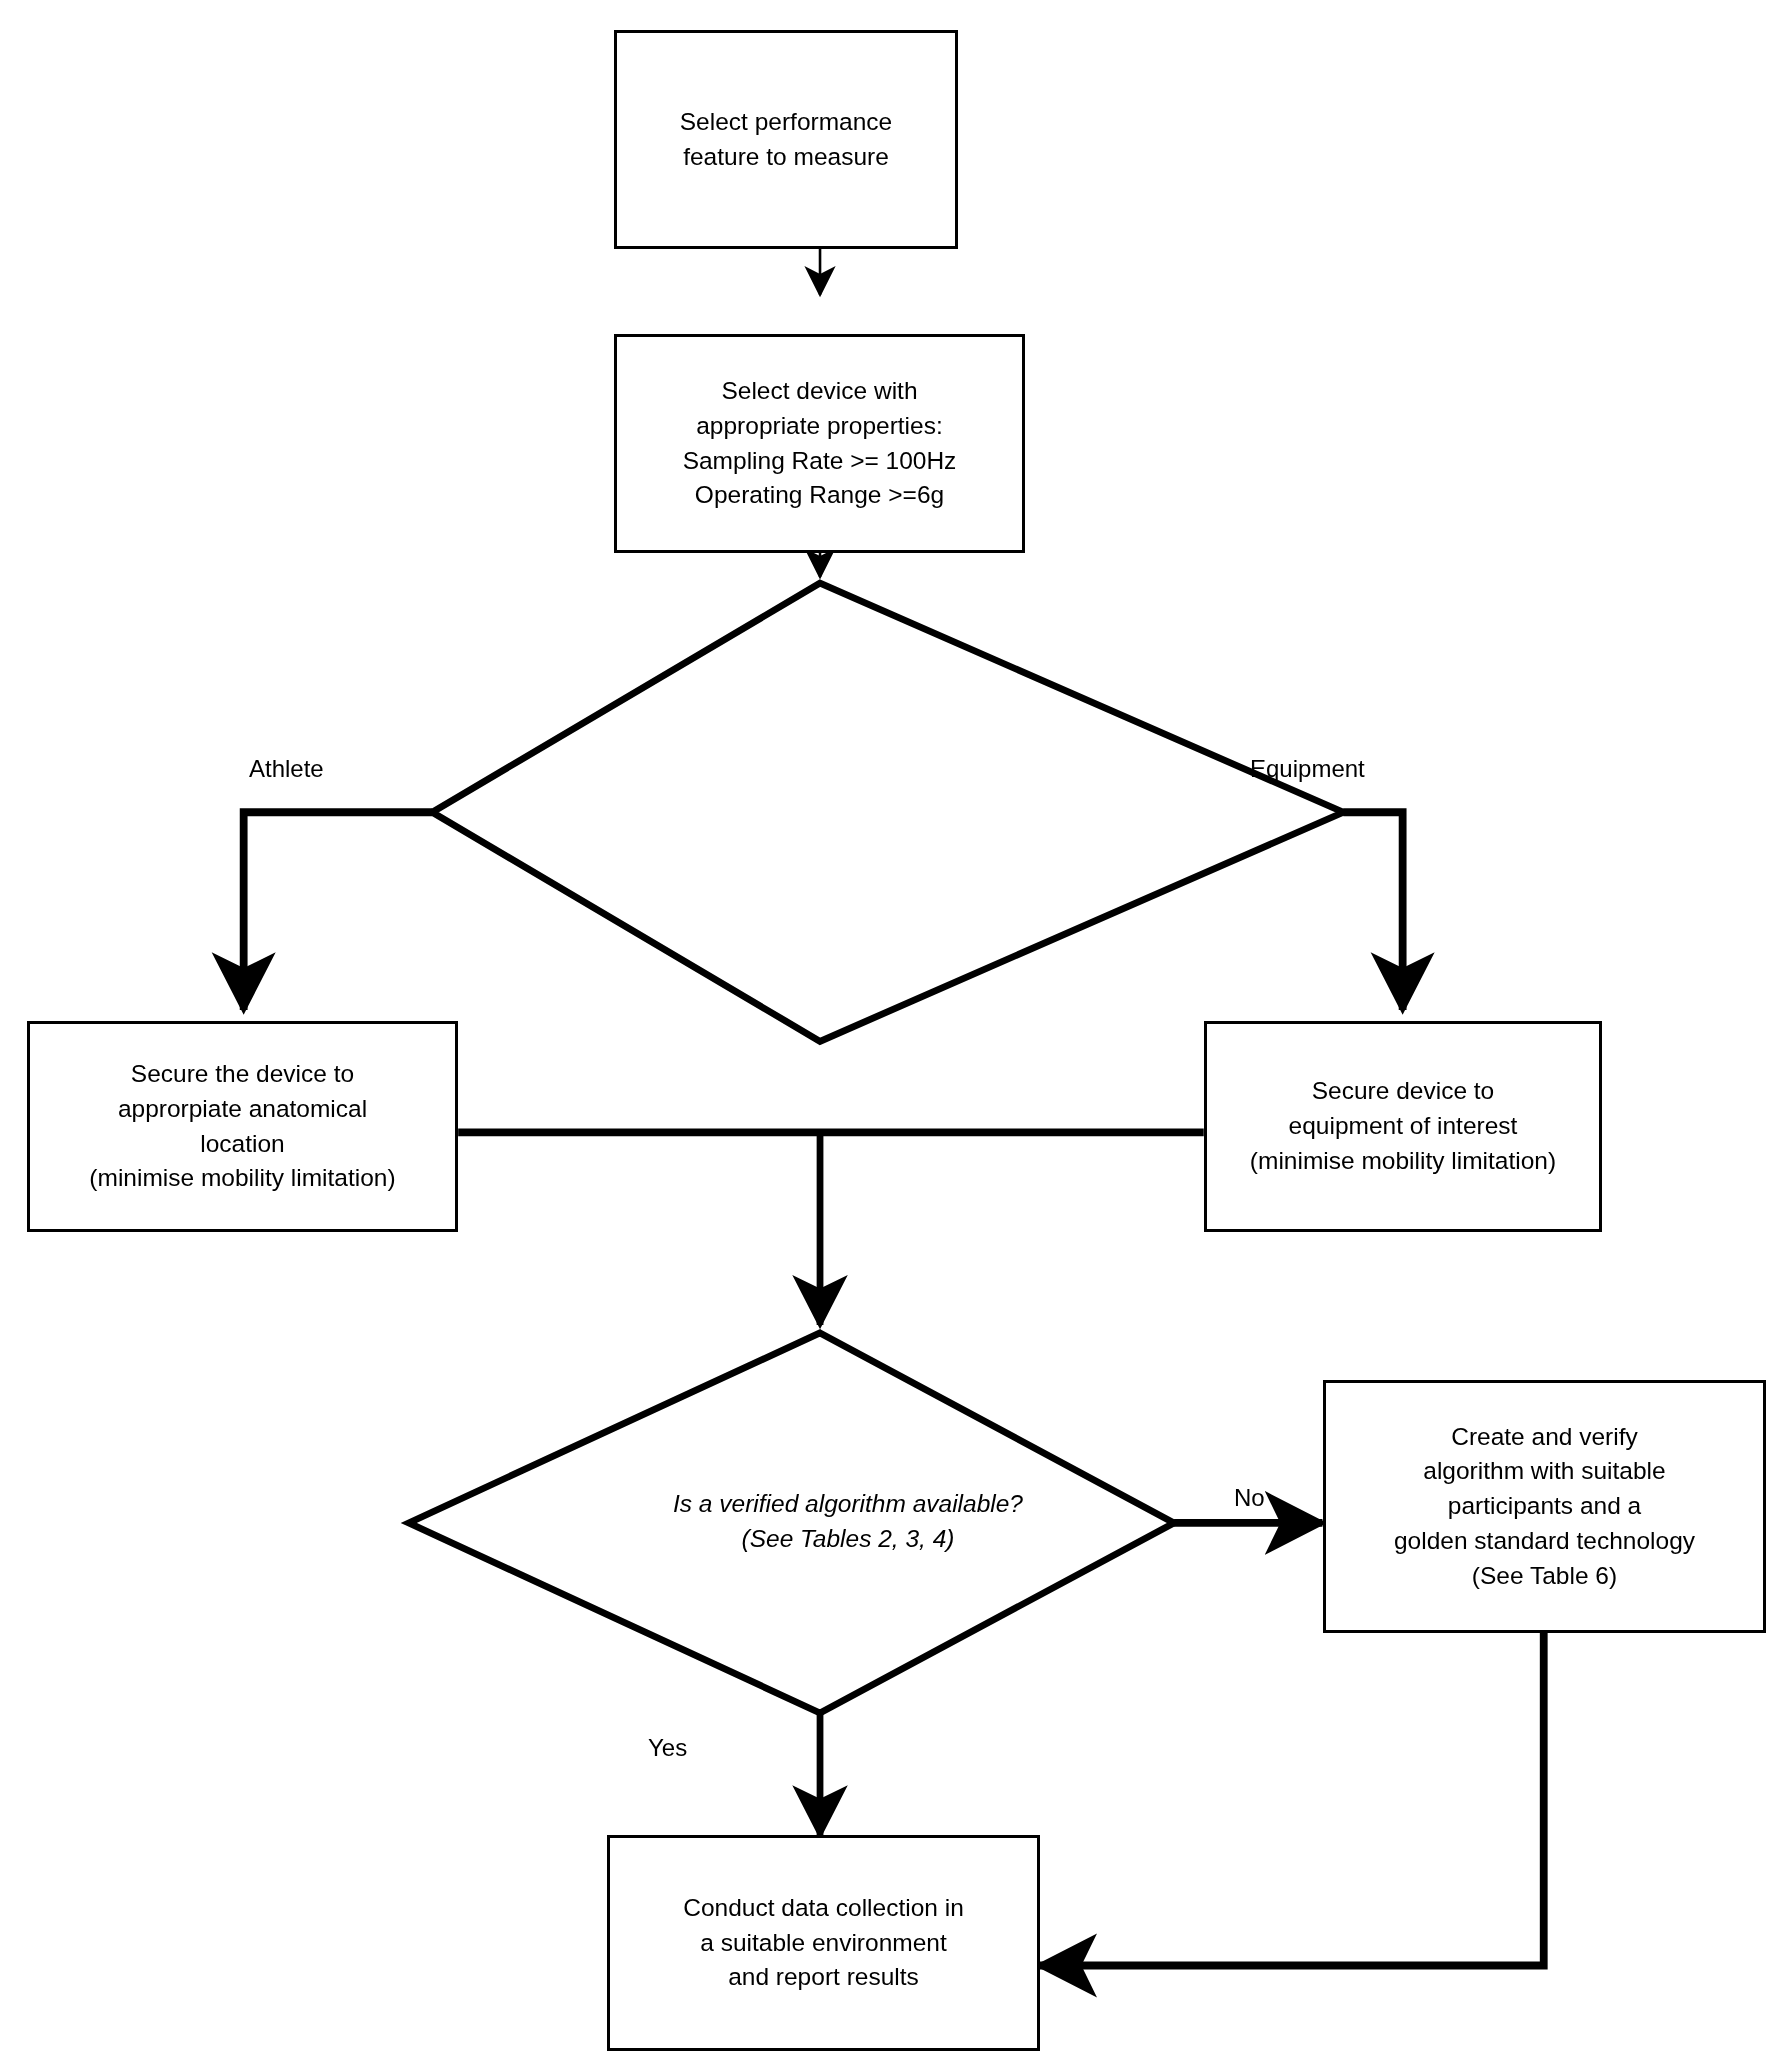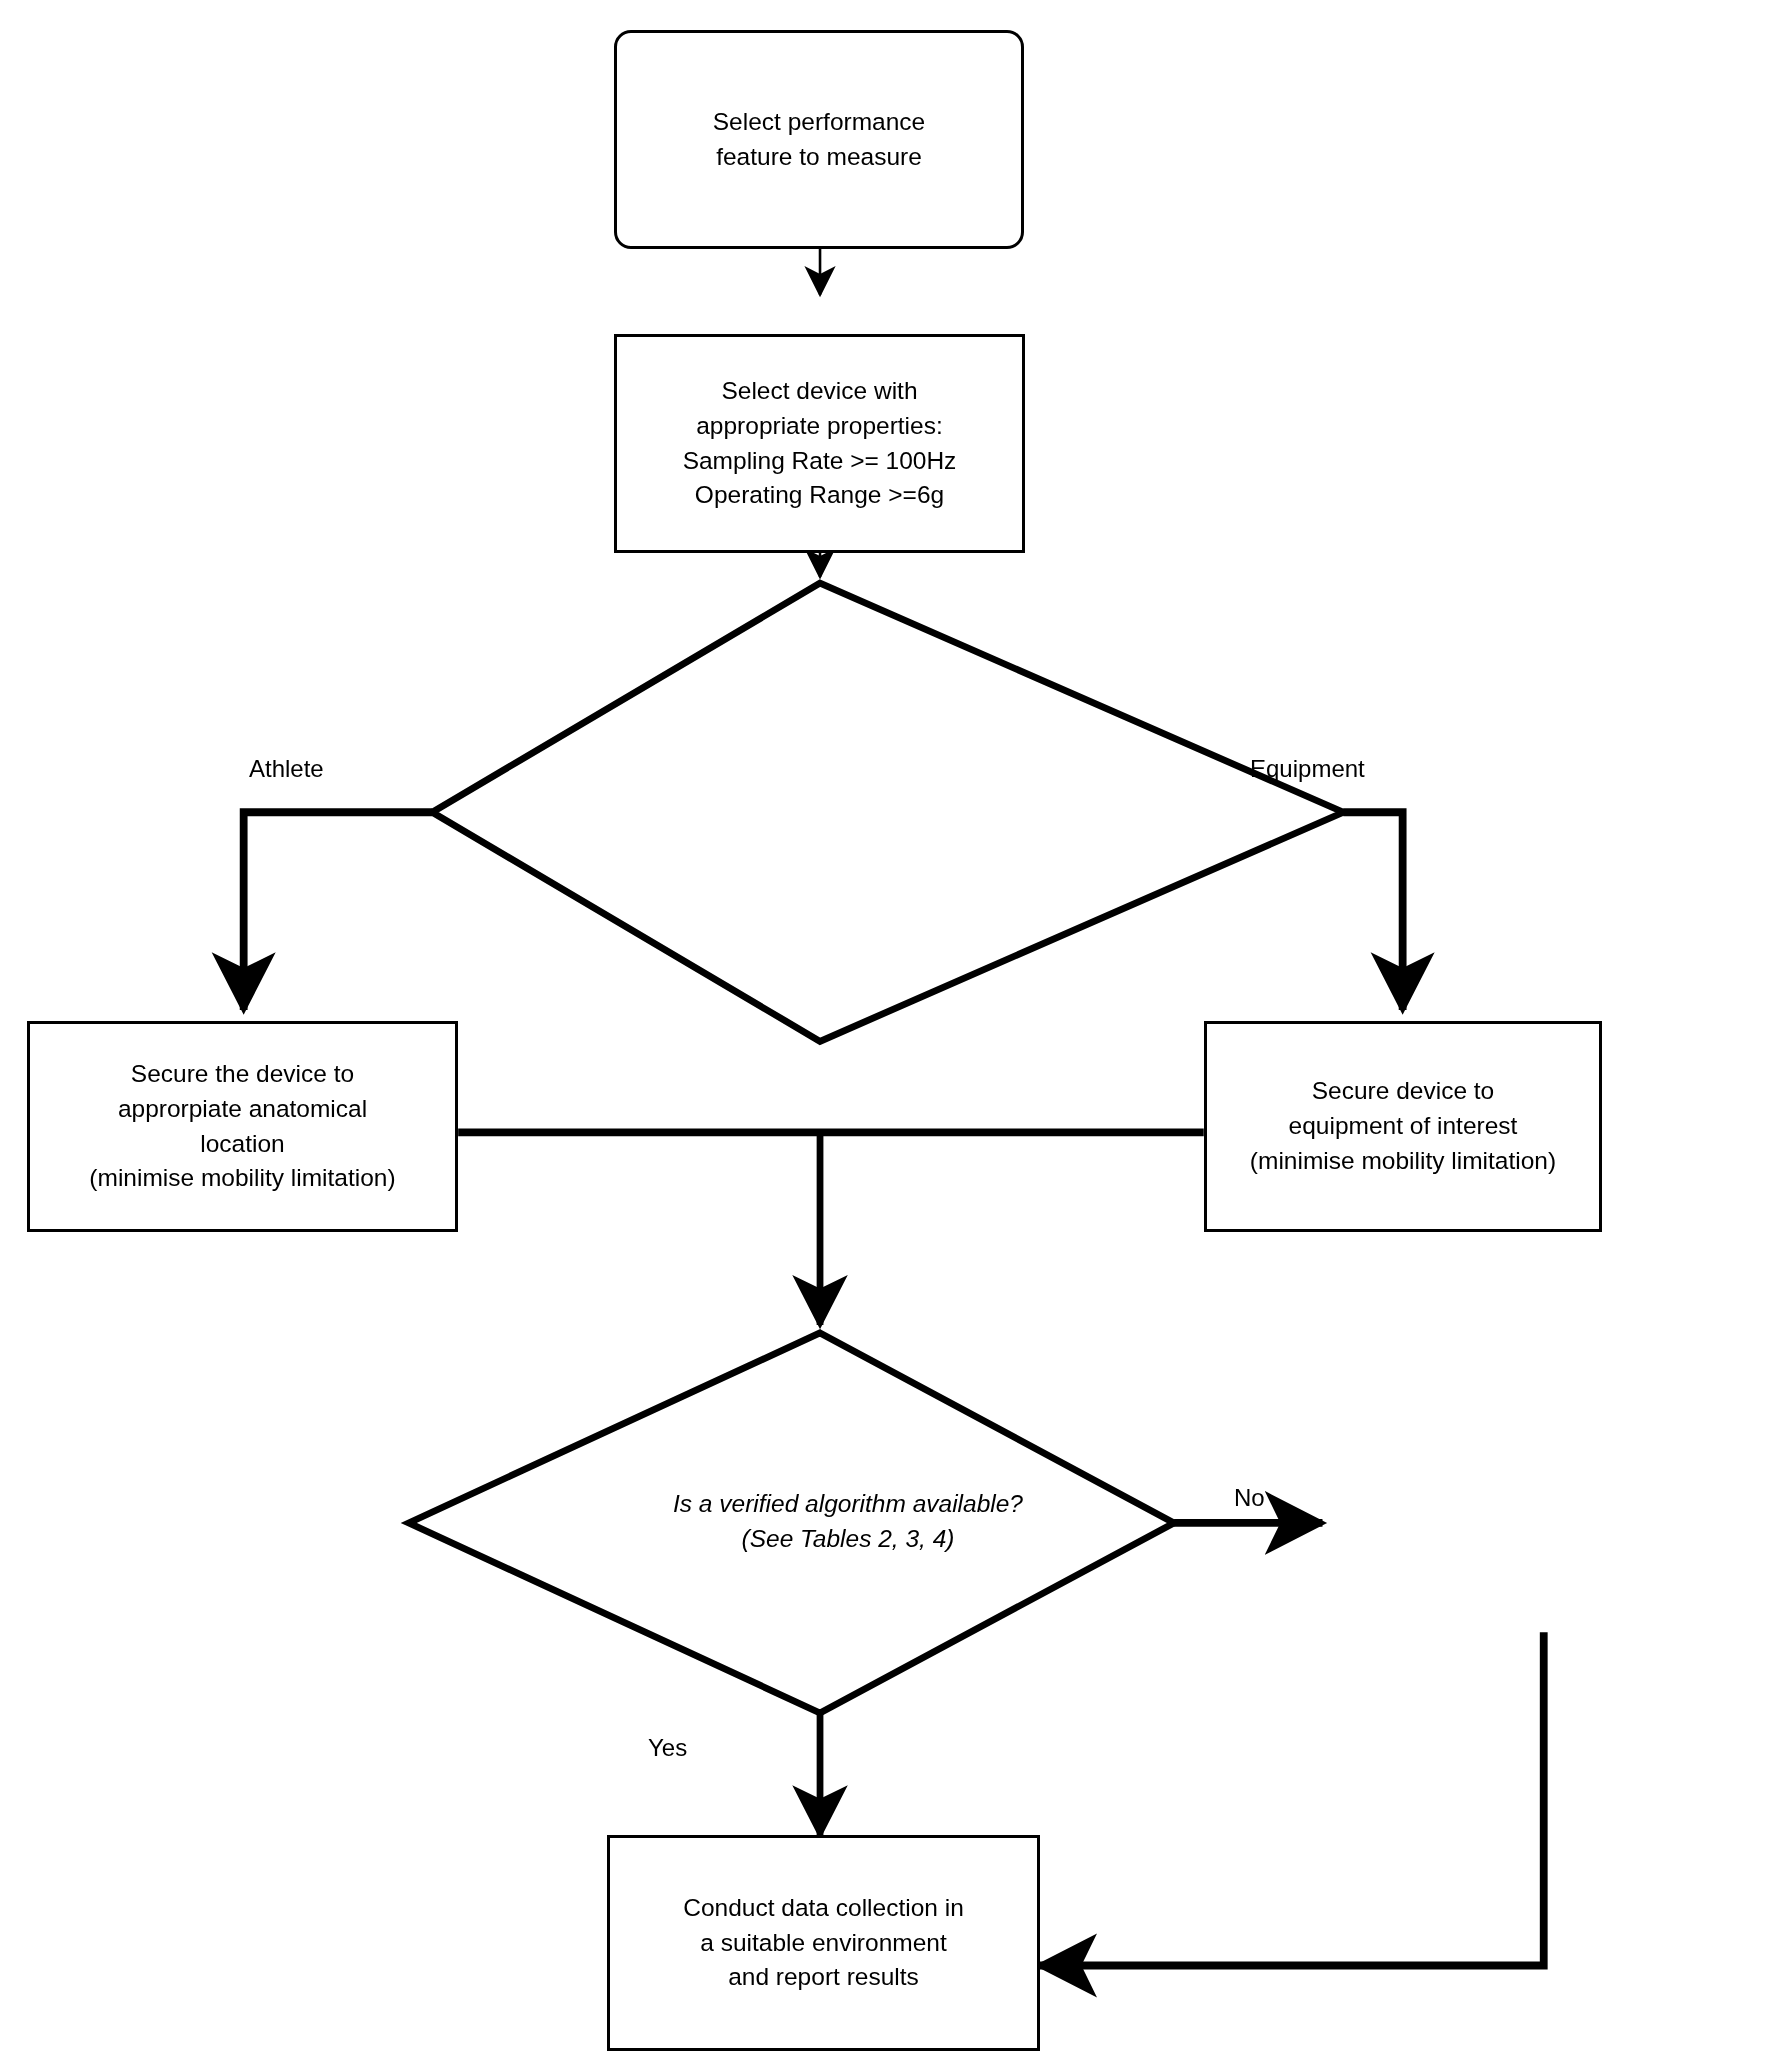--- a/index.html
+++ b/index.html
@@ -43,21 +43,21 @@
 
     <polygon points="1575,2560 2255,2925 1575,3290 785,2925" fill="#fff" stroke="#000" stroke-width="13"></polygon>
 
     <line x1="2255" y1="2925" x2="2540" y2="2925" stroke="#000" stroke-width="15" marker-end="url(#ahThick)"></line>
 
     <line x1="1575" y1="3290" x2="1575" y2="3525" stroke="#000" stroke-width="13" marker-end="url(#ahThick)"></line>
 
     <path d="M 2965,3135 L 2965,3775 L 1996,3775" fill="none" stroke="#000" stroke-width="15" marker-end="url(#ahThick)"></path>
   </svg>
 
-  <div class="node box" style="left:614px;top:30px;width:410px;height:219px;border-radius:17px;">
+  <div class="node box" style="left:614px;top:30px;width:344px;height:219px;">
     <span class="txt">Select performance
 feature to measure</span>
   </div>
 
   <div class="node box" style="left:614px;top:302px;width:411px;height:219px;margin-top:32px;">
     <span class="txt">Select device with
 appropriate properties:
 Sampling Rate &gt;= 100Hz
 Operating Range &gt;=6g</span>
   </div>
@@ -72,20 +72,27 @@
 
   <div class="node box" style="left:1204px;top:1021px;width:398px;height:211px;">
     <span class="txt">Secure device to
 equipment of interest
 (minimise mobility limitation)</span>
   </div>
 
   <div class="dtext" style="left:554px;top:1487px;width:588px;font-style:italic;">Is a verified algorithm available?
 (See Tables 2, 3, 4)</div>
 
+  <div class="node box" style="left:1323px;top:1380px;width:443px;height:253px;">
+    <span class="txt">Create and verify
+algorithm with suitable
+participants and a
+golden standard technology
+(See Table 6)</span>
+  </div>
 
   <div class="node box" style="left:607px;top:1835px;width:433px;height:216px;">
     <span class="txt">Conduct data collection in
 a suitable environment
 and report results</span>
   </div>
 
   <div class="dlabel" style="left:249px;top:755px;">Athlete</div>
   <div class="dlabel" style="left:1250px;top:755px;">Equipment</div>
   <div class="dlabel" style="left:1234px;top:1484px;">No</div>

